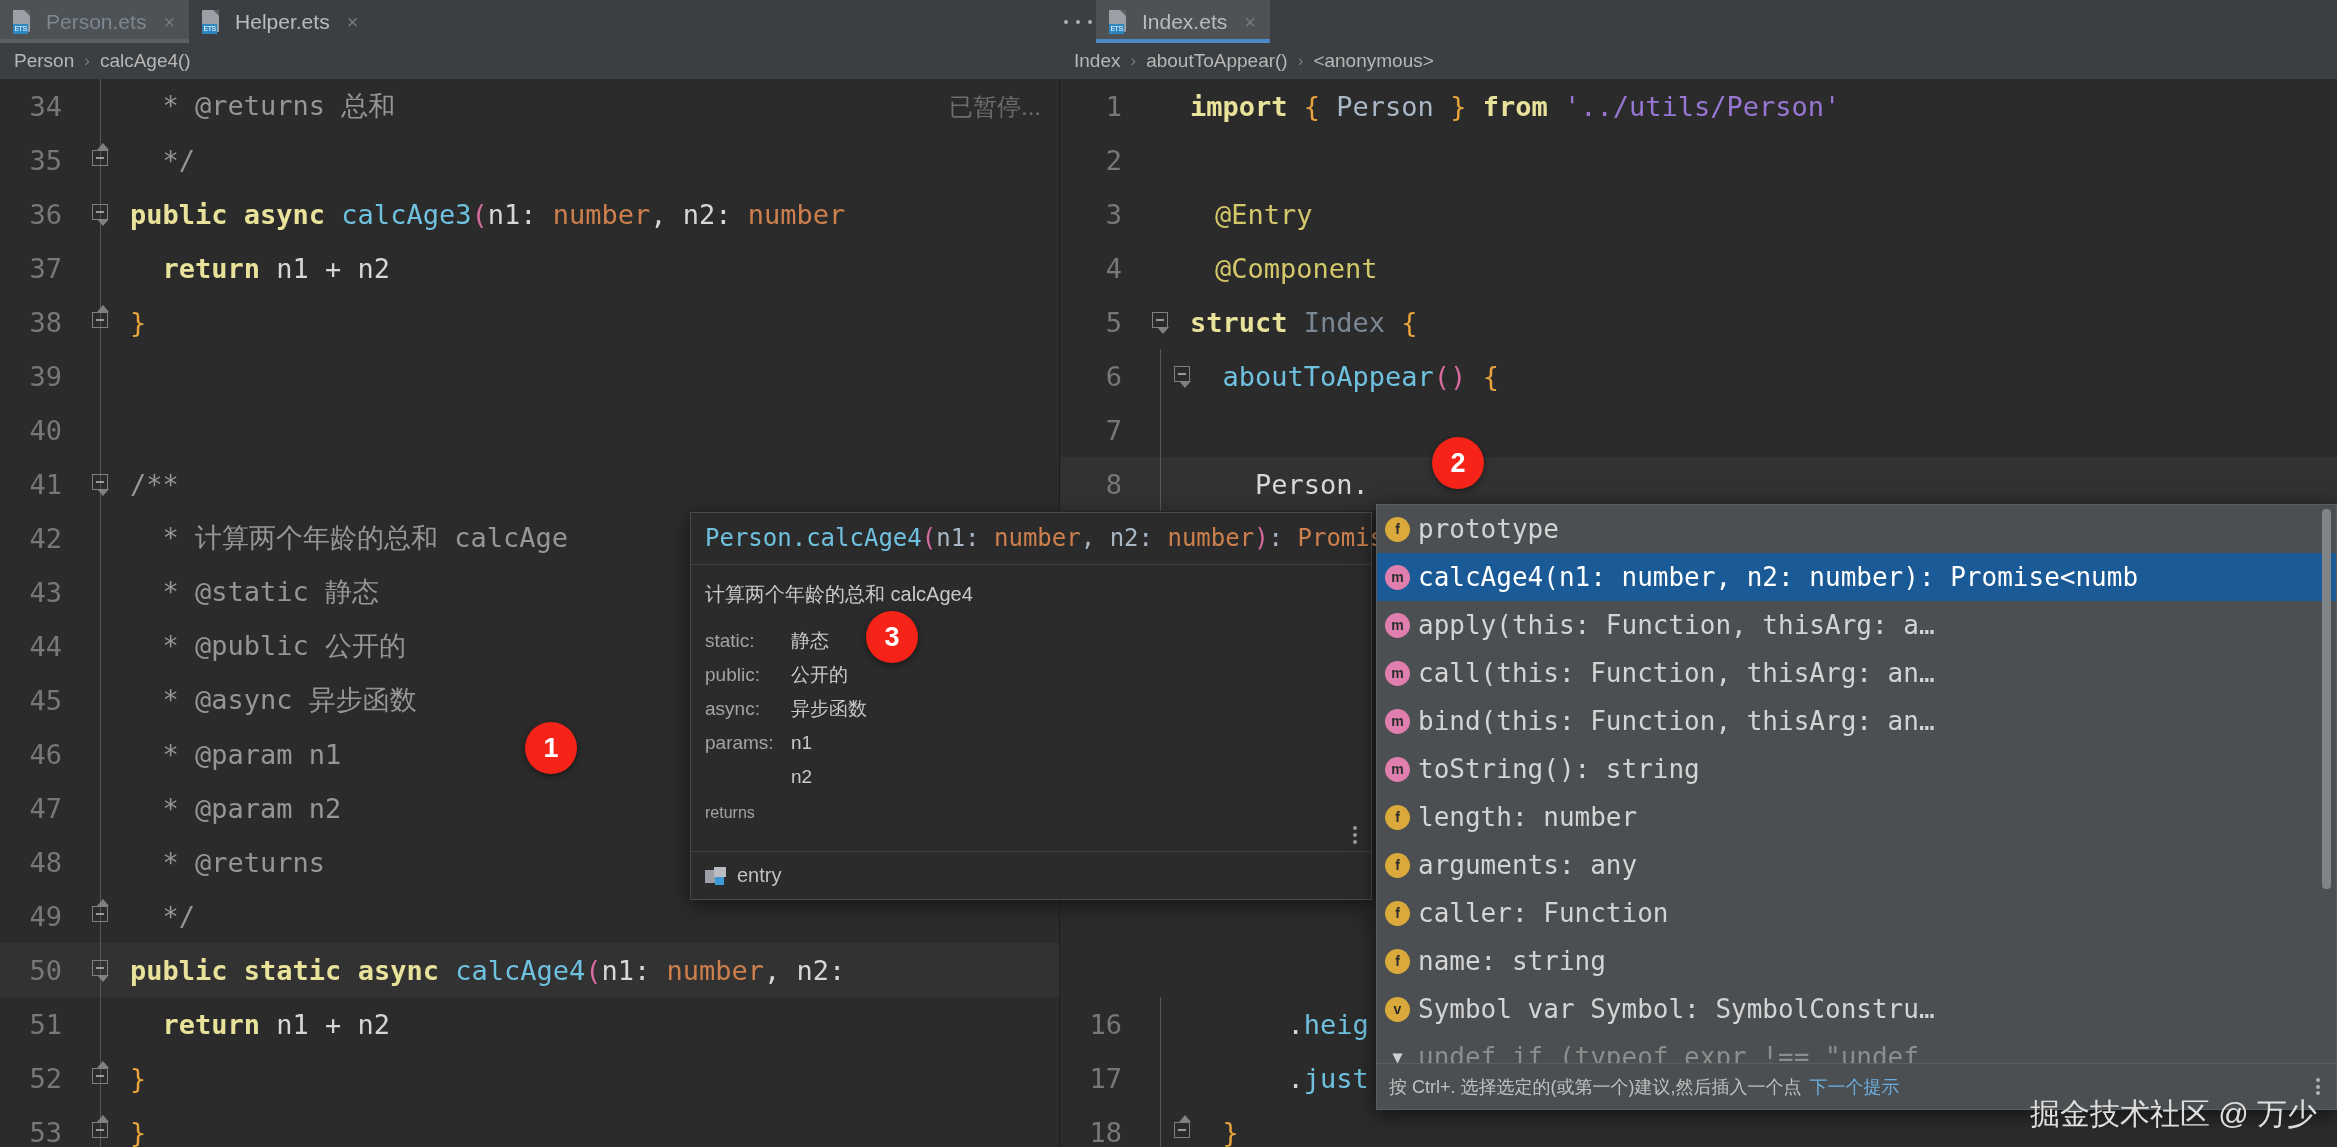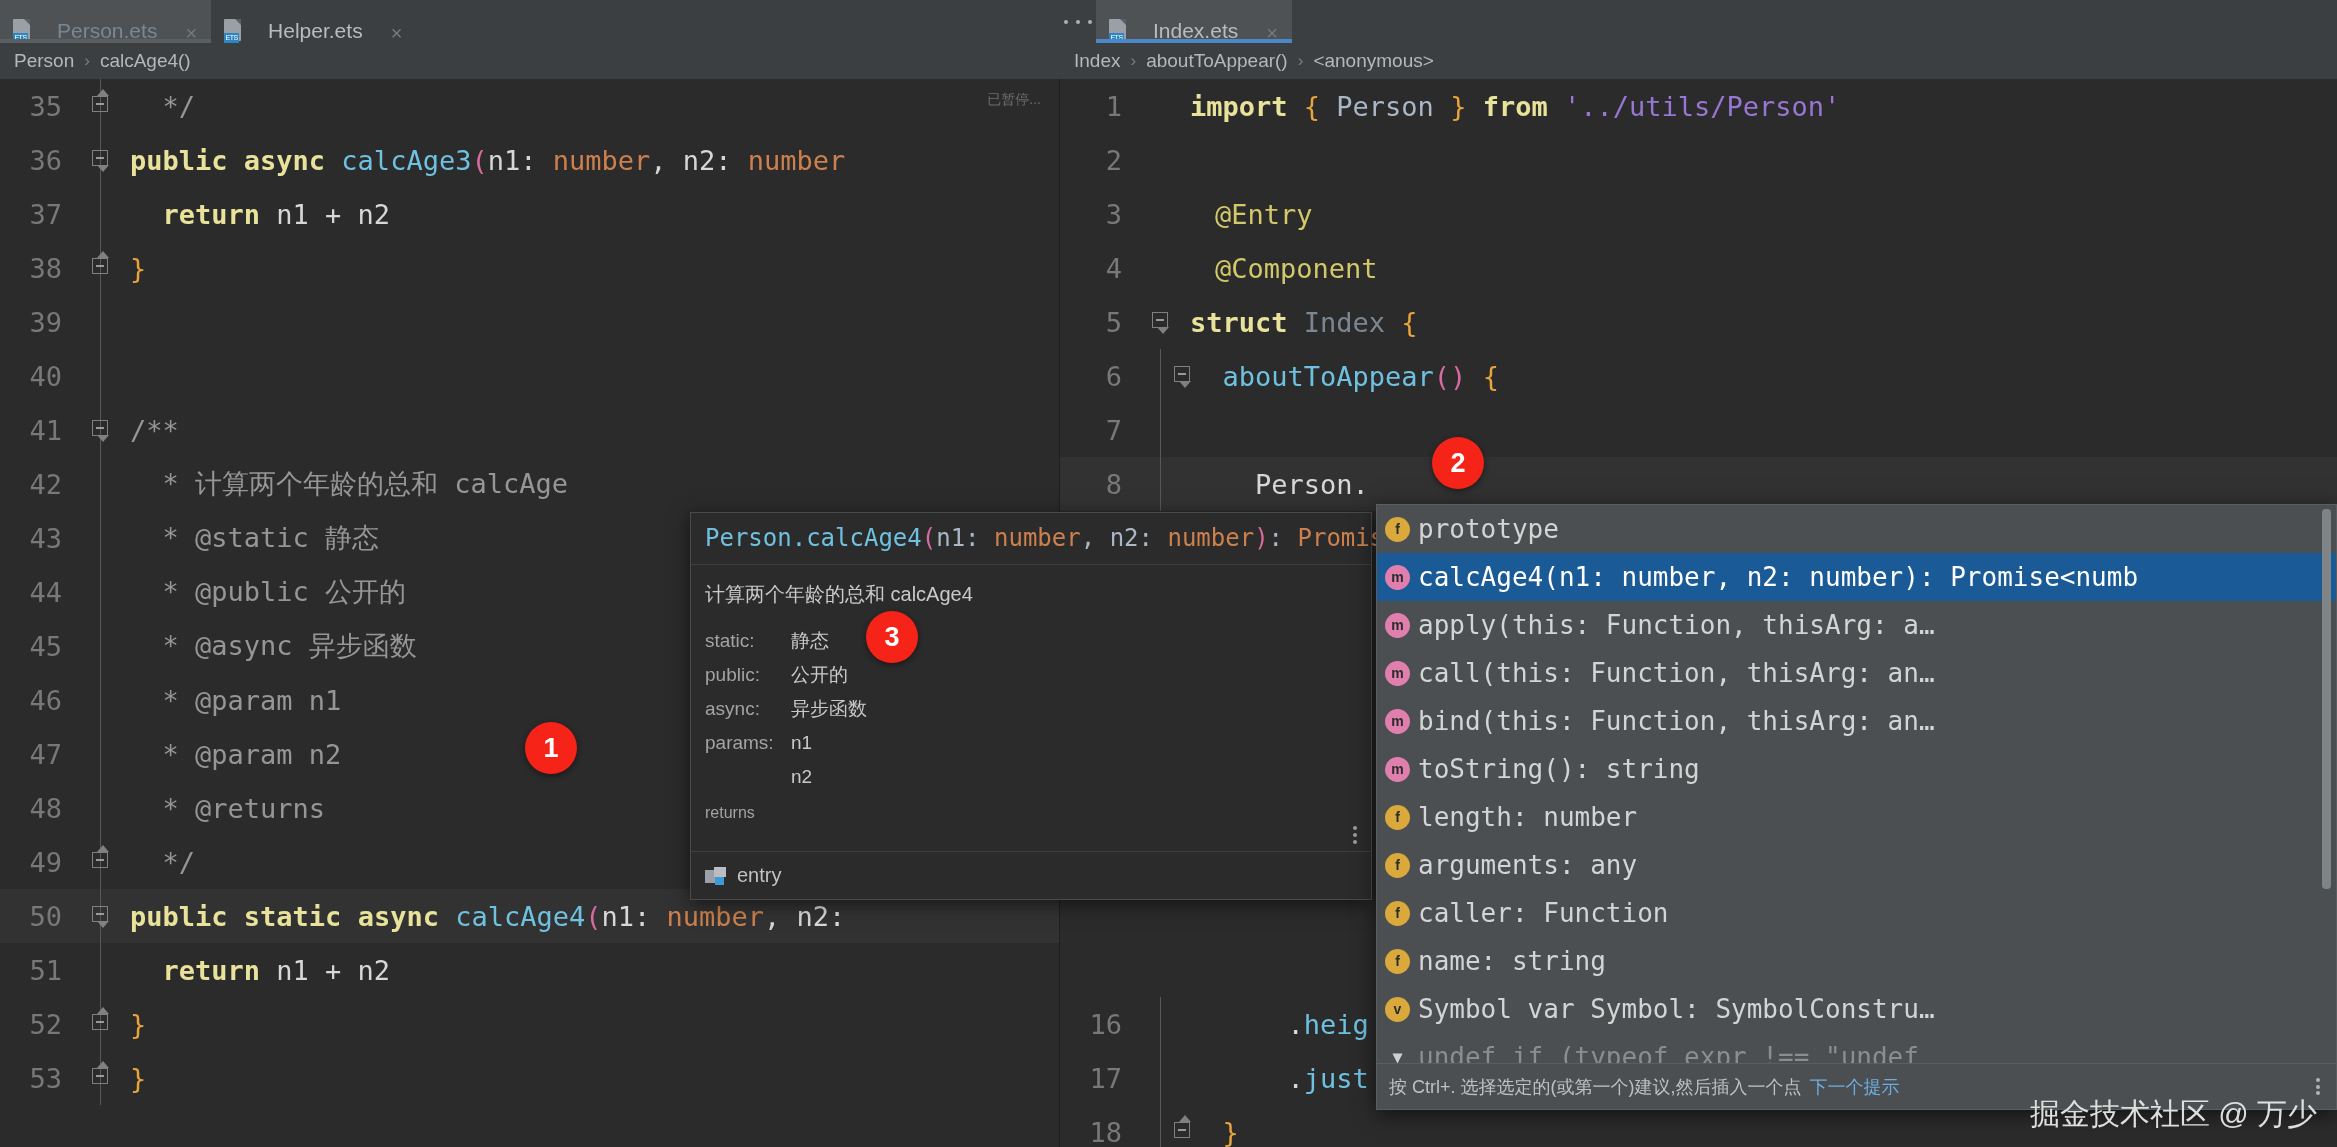--- a/index.html
+++ b/index.html
@@ -13,21 +13,21 @@
 
   
   .tabbar {
     position: absolute; top: 0; height: 43px;
     background: #3c3f41; display: flex; align-items: stretch;
   }
   .tabbar.left { left: 0; width: 1060px; }
   .tabbar.right { left: 1060px; width: 1277px; }
 
   .tab {
-    display: flex; align-items: flex-end; gap: 25px;
+    display: flex; align-items: center; gap: 14px;
     padding: 0 14px 0 12px; height: 43px;
     font-size: 21px; color: #bbbbbb; cursor: default;
     position: relative; white-space: nowrap;
   }
   .tab.active { background: #4e5254; }
   .tab.active.sel { background: #4e5254; }
   .tab.active.sel::after {
     content: ""; position: absolute; left: 0; right: 0; bottom: 0;
     height: 4px; background: #4a88c7;
   }
@@ -127,21 +127,21 @@
   .cmt  { color: #969696; }
   .br1  { color: #e8a33d; }
   .br2  { color: #d76ba0; }
   .plain{ color: #d7d7d7; }
   .anno { color: #d3c86a; margin-left: 25px; }
   .dim  { color: #7b8793; }
 
   .paused {
     position: absolute; right: 18px; top: 12px;
     font-family: "Liberation Sans", sans-serif;
-    font-size: 14px; color: #6e6e6e;
+    font-size: 24px; color: #6e6e6e;
   }
 
   
   .docpop {
     position: absolute; left: 690px; top: 512px; width: 682px; height: 388px;
     background: #2b2b2b; border: 1px solid #4a4a4a;
     box-shadow: 0 4px 18px rgba(0,0,0,.55); z-index: 40;
   }
   .docpop .sig {
     padding: 11px 14px 12px 14px; font-family: "DejaVu Sans Mono", monospace;
@@ -287,20 +287,25 @@
     <span>Index</span>
     <span class="sep">›</span>
     <span>aboutToAppear()</span>
     <span class="sep">›</span>
     <span>&lt;anonymous&gt;</span>
   </div>
 
   <div class="editor left">
     <div class="paused">已暂停...</div>
 
+    <div class="row">
+      <span class="gutter">34</span>
+      <span class="fold"><span class="foldline"></span></span>
+      <span class="code"><span class="cmt">  * @returns 总和</span></span>
+    </div>
 
     <div class="row">
       <span class="gutter">35</span>
       <span class="fold"><span class="foldline"></span><span class="mk cap-up"><span class="box"></span></span></span>
       <span class="code"><span class="cmt">  */</span></span>
     </div>
 
     <div class="row">
       <span class="gutter">36</span>
       <span class="fold"><span class="foldline"></span><span class="mk cap-down"><span class="box"></span></span></span>

